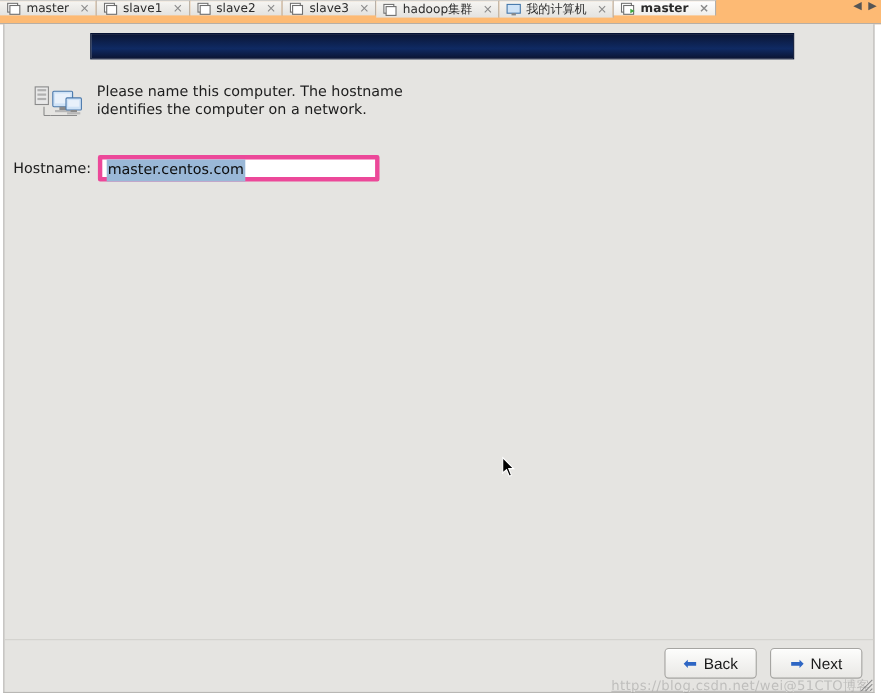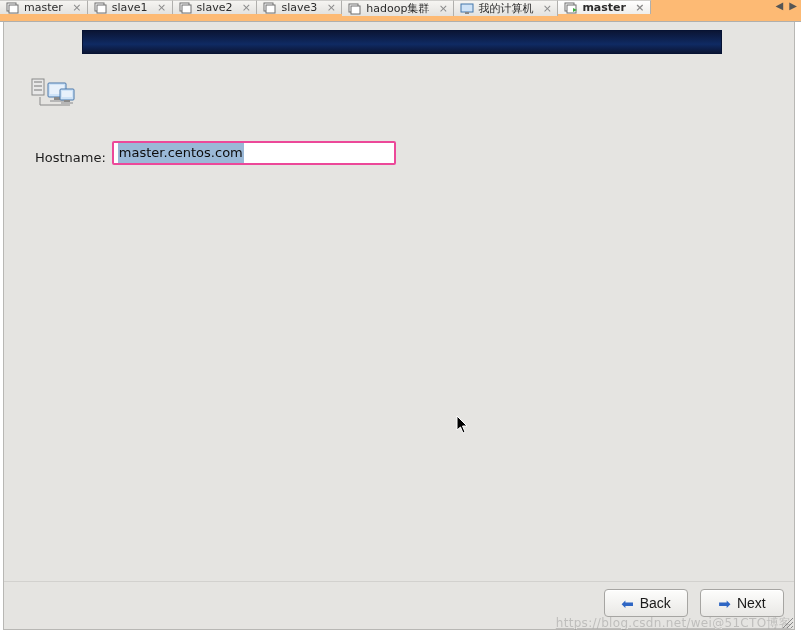--- a/index.html
+++ b/index.html
@@ -76,27 +76,27 @@
     }
     .network-icon svg { width: 46px; height: 40px; }
     .intro-text {
       max-width: 290px;
       font-size: 13px;
       line-height: 17px;
       color: #1c1c1c;
     }
     .hostname-row {
       position: absolute;
-      left: 31px; top: 119px;
-      display: flex; align-items: flex-end; gap: 6px;
+      left: 8px; top: 119px;
+      display: flex; align-items: center; gap: 6px;
     }
     .hostname-label { font-size: 13px; color: #1c1c1c; }
     .hostname-input {
-      width: 284px; height: 24px;
-      border: 2px solid #ec4899;
+      width: 256px; height: 24px;
+      border: 4px solid #ec4899;
       border-radius: 2px;
       background: #fff;
       font-size: 13px;
       padding: 0 4px;
       outline: none;
     }
     .hostname-input::selection { background: #3a6ea5; color: #fff; }
     .selected-text {
       display: inline-block;
       background: #9ab8d7;
@@ -250,20 +250,21 @@
         <rect x="20" y="25" width="14" height="2" fill="#b7b7b7"></rect>
         <rect x="30" y="14" width="14" height="11" rx="1" fill="#cfe3f7" stroke="#4a78ab"></rect>
         <rect x="32" y="16" width="10" height="6" fill="#e8f1fb"></rect>
         <rect x="34" y="25" width="6" height="2" fill="#8a8a8a"></rect>
         <rect x="31" y="27" width="12" height="2" fill="#b7b7b7"></rect>
         <line x1="16" y1="30" x2="40" y2="30" stroke="#8a8a8a"></line>
         <line x1="10" y1="22" x2="10" y2="30" stroke="#8a8a8a"></line>
         <line x1="10" y1="30" x2="16" y2="30" stroke="#8a8a8a"></line>
       </svg>
     </span>
+    <div class="intro-text">Please name this computer.  The hostname identifies the computer on a network.</div>
   </div>
 
   <div class="hostname-row">
     <span class="hostname-label">Hostname:</span>
     <div class="hostname-input">
       <span class="selected-text">master.centos.com</span>
     </div>
   </div>
 
 

